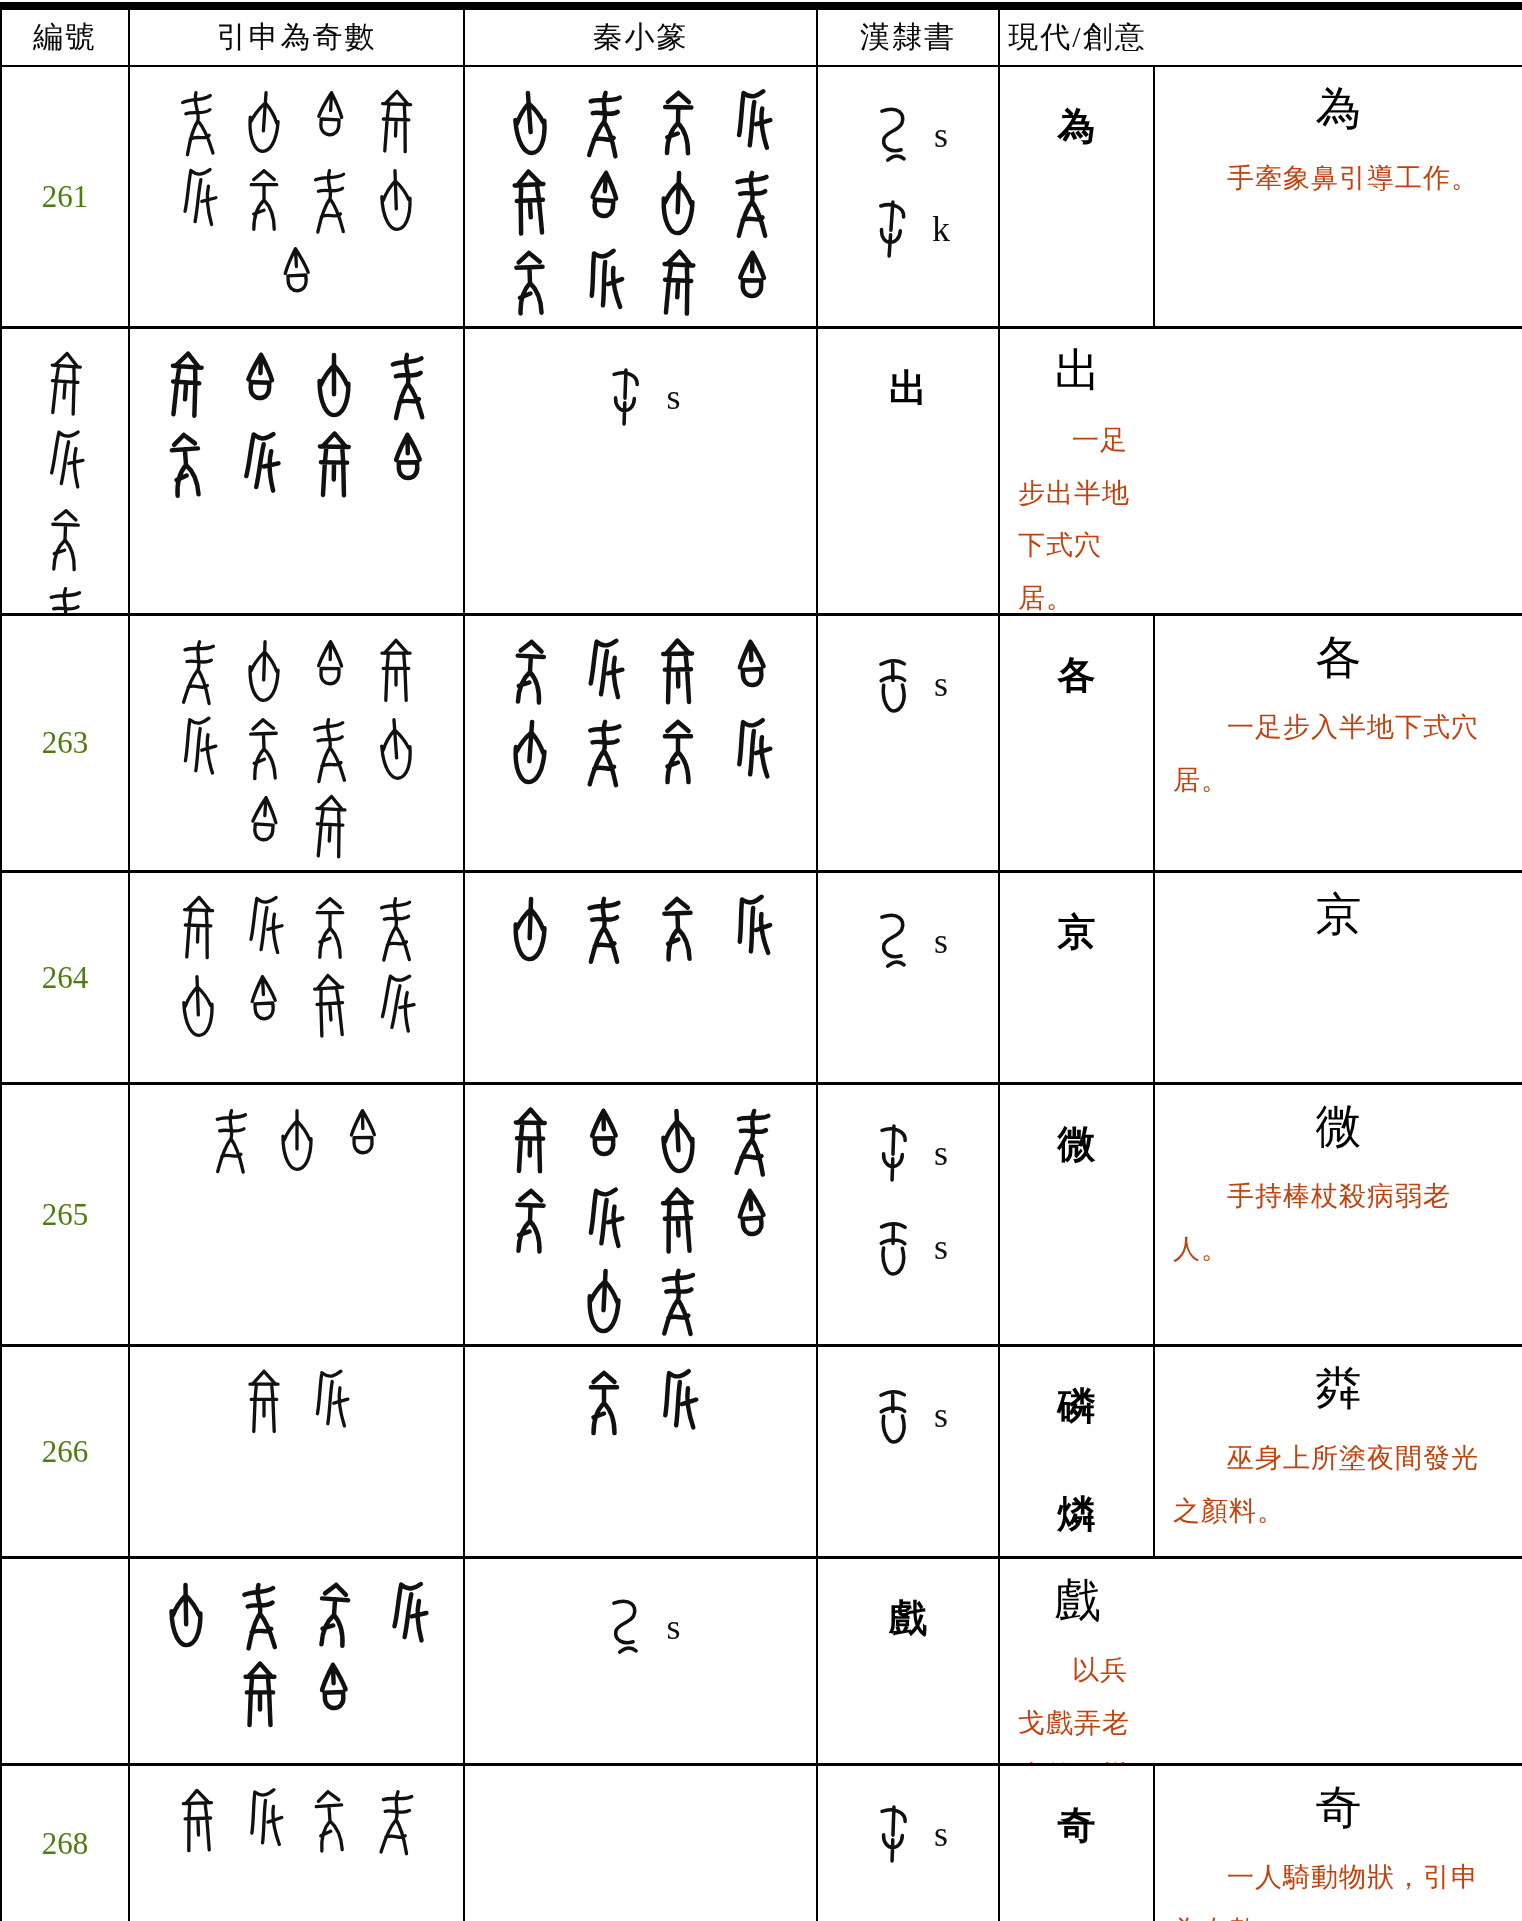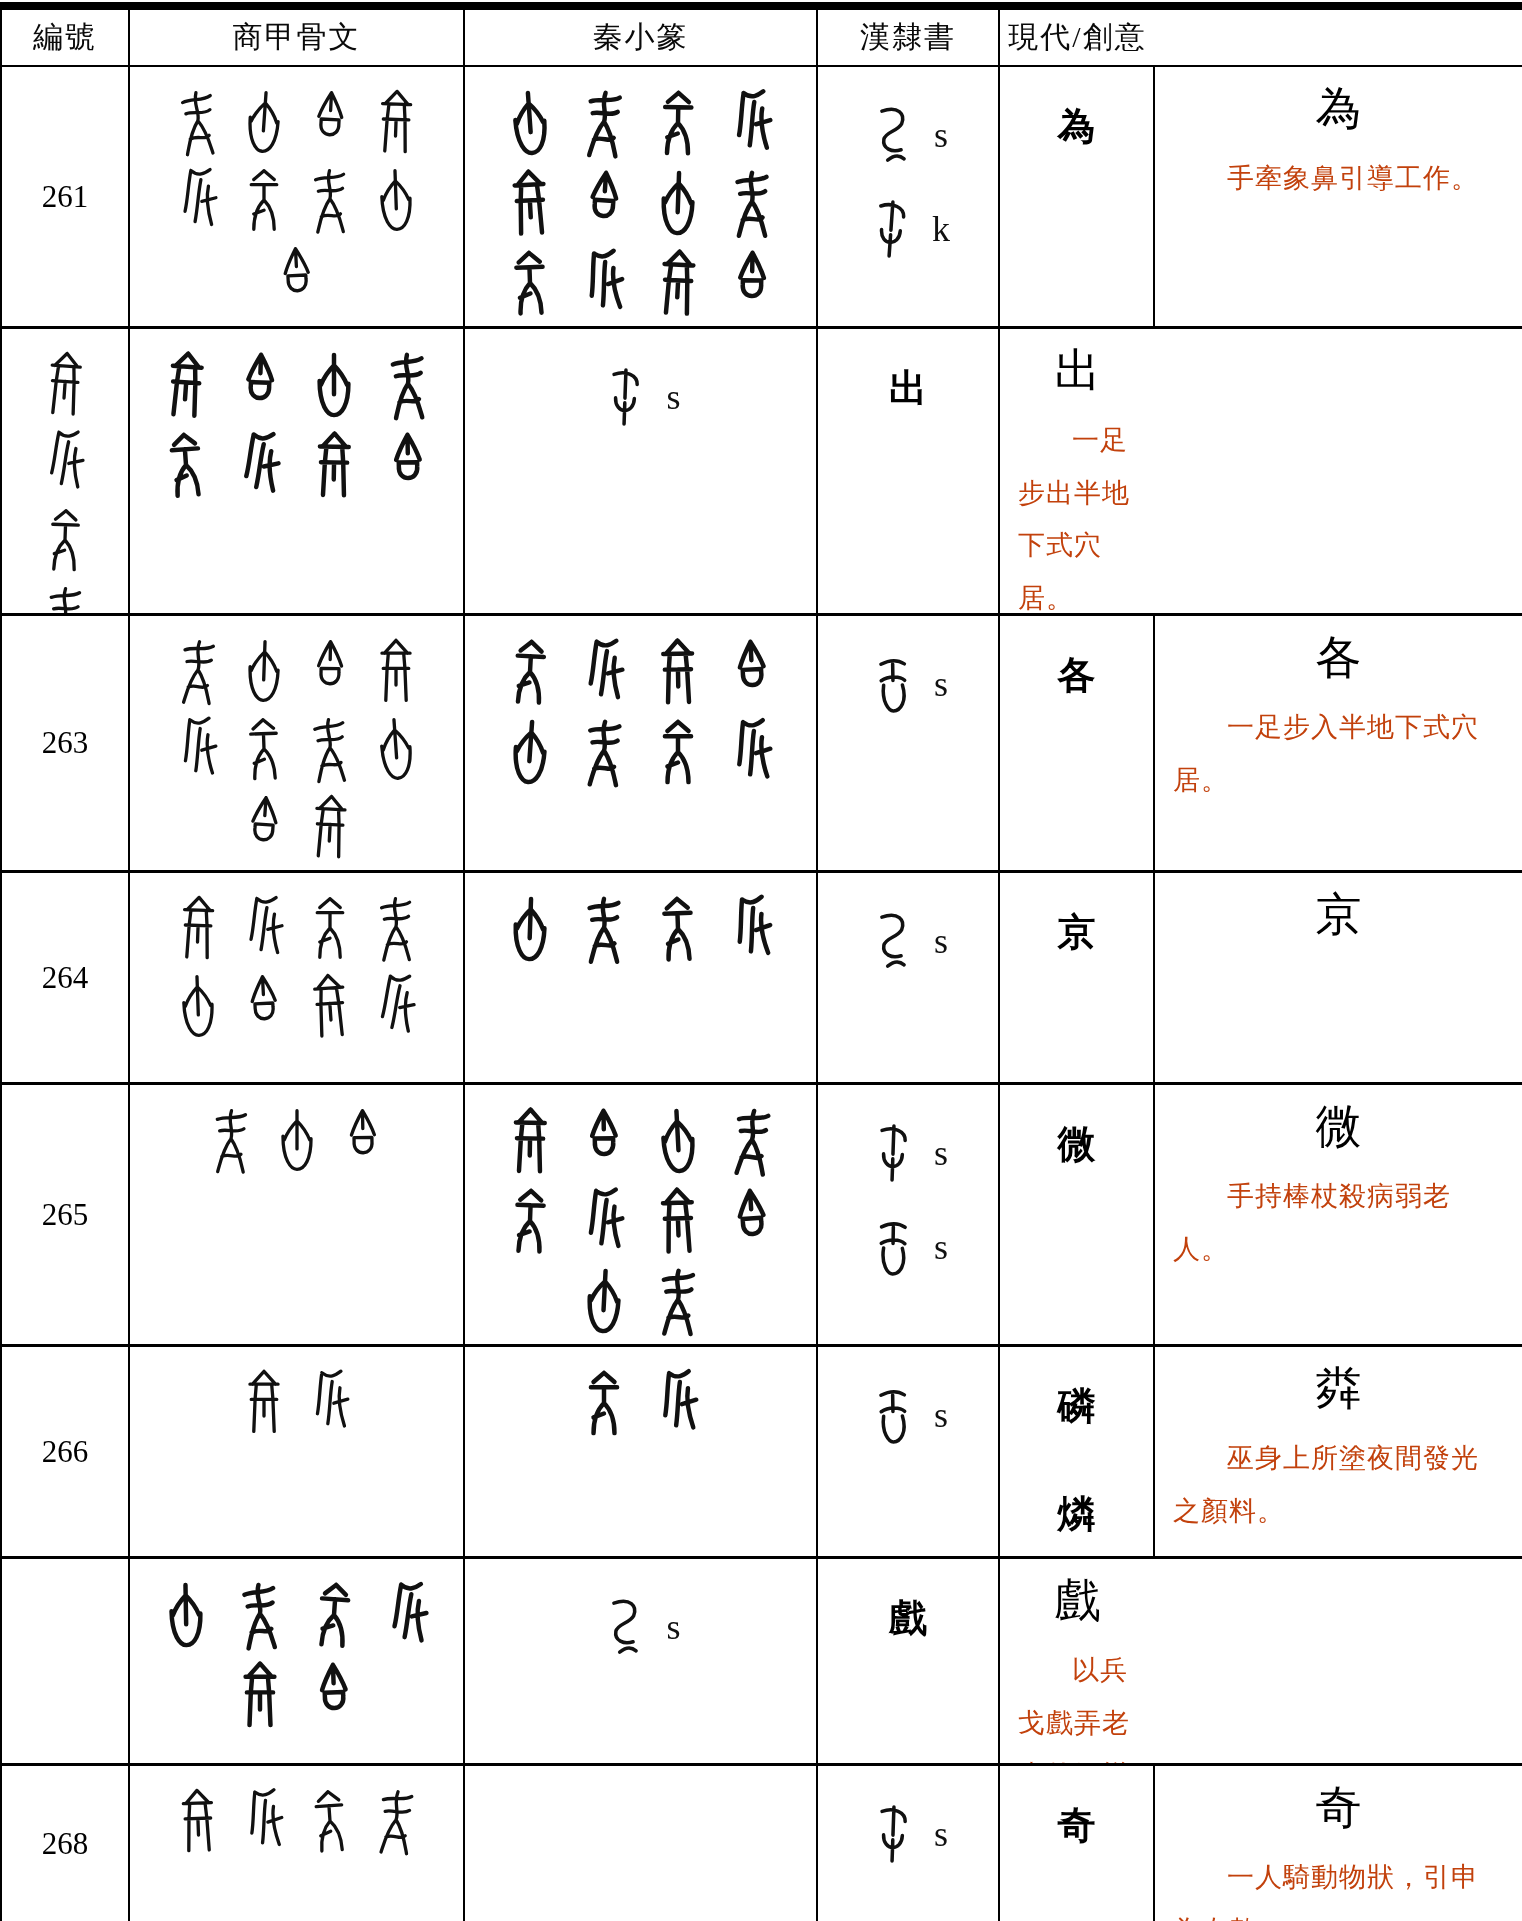--- a/index.html
+++ b/index.html
@@ -31,21 +31,21 @@
     overflow:hidden;
     position:relative;
   }
   .cell:last-child{border-right:none;}
   .hcell{
     display:flex;align-items:center;justify-content:center;
     font-size:30px;letter-spacing:2px;color:#0a0a0a;
   }
   .numcell{
     display:flex;align-items:center;justify-content:center;
-    font-size:31px;color:#000000;
+    font-size:31px;color:#4d7c0f;
     font-family:"Liberation Serif", serif;
     text-align:center;
   }
   .glyphs{
     display:flex;flex-wrap:wrap;justify-content:center;align-content:flex-start;
     column-gap:12px;row-gap:4px;
     padding:18px 18px 0 18px;
   }
   .glyphs svg{display:block;}
   .g-oracle{width:54px;height:74px;}
@@ -80,21 +80,21 @@
     font-family:"Liberation Serif", serif;
   }
 </style>
 </head>
 <body>
 
 <div class="page">
   <div class="sheet" id="sheet">
       <div class="trow header">
         <div class="cell hcell">編號</div>
-        <div class="cell hcell">商甲骨文</div>
+        <div class="cell hcell">引申為奇數</div>
         <div class="cell hcell">秦小篆</div>
         <div class="cell hcell">漢隸書</div>
         <div class="cell hcell">現代/創意</div>
       </div>
       <div class="trow" style="height: 262px;">
         <div class="cell numcell">
           <span>261</span>
         </div>
         <div class="cell glyphs">
           <svg viewBox="0 0 40 58" class="g-oracle">

